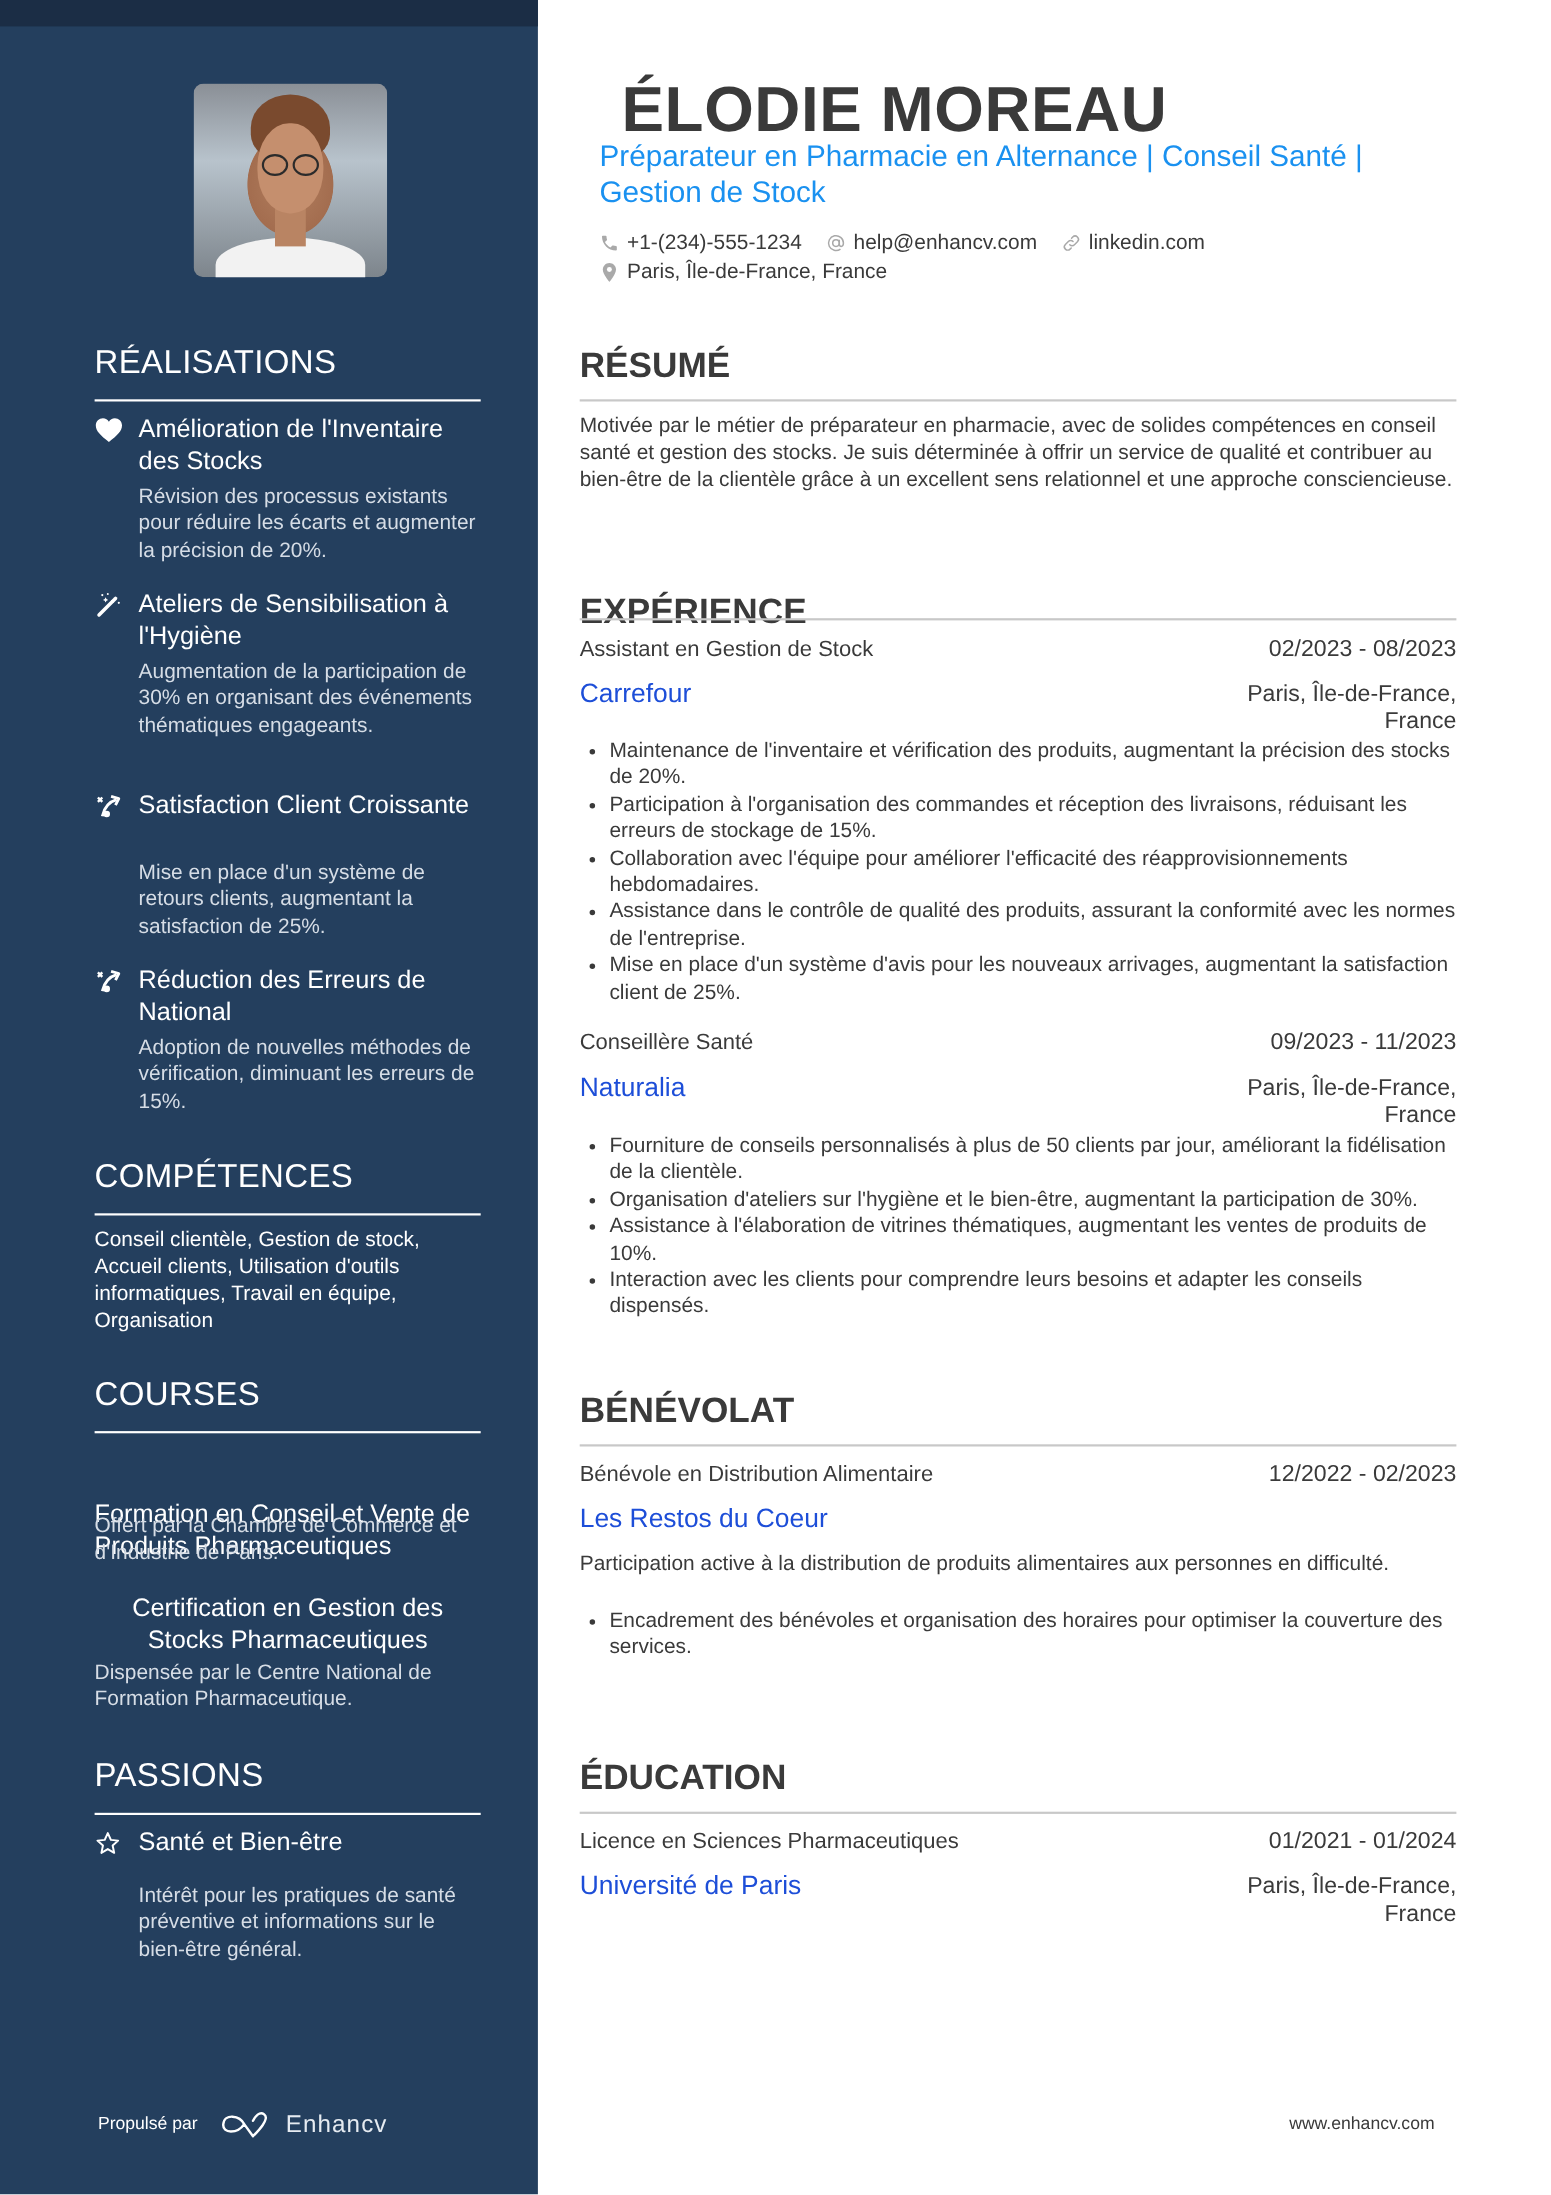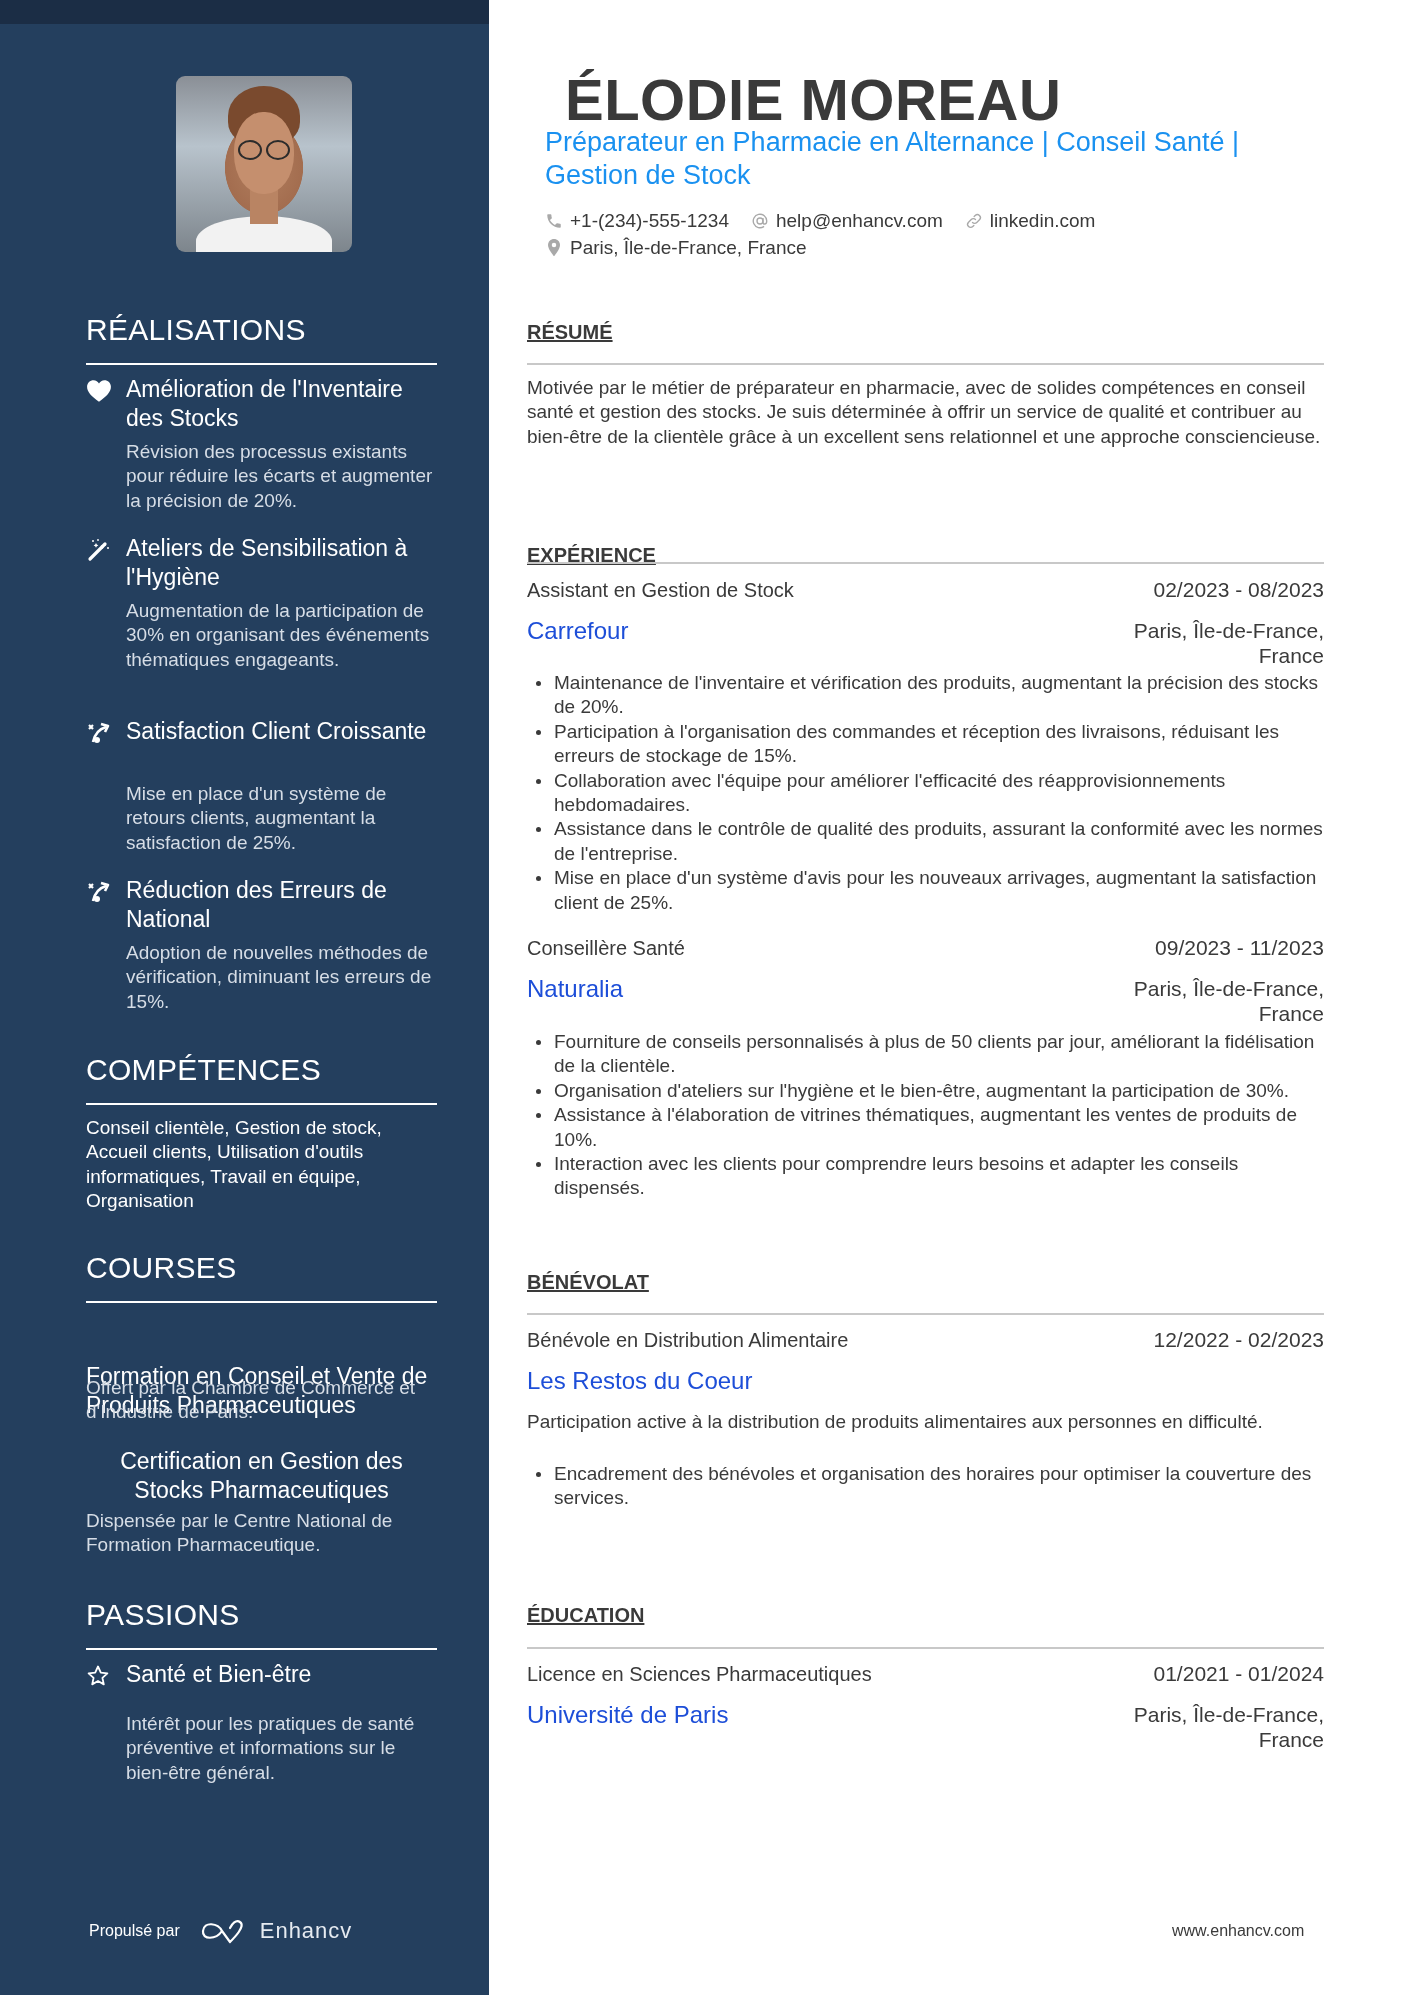--- a/index.html
+++ b/index.html
@@ -36,21 +36,21 @@
   .logo { display: flex; align-items: center; gap: 12px; }
   .logo-word { font-family: "Liberation Sans", sans-serif; font-size: 22px; color: #e6ebf1; letter-spacing: 1px; }
 
   .main { position: absolute; left: 527px; top: 0; width: 797px; height: 1995px; }
   .name { position: absolute; left: 18px; top: 70px; font-family: "Liberation Sans", sans-serif; font-weight: 700; font-size: 58px; line-height: 60px; color: #3a3a3a; letter-spacing: 0.5px; margin-left: 20px; }
   .subtitle { position: absolute; left: 18px; top: 126px; width: 780px; font-family: "Liberation Sans", sans-serif; font-size: 27px; line-height: 33px; color: #1a91f0; }
   .contact-row { position: absolute; left: 18px; display: flex; align-items: center; gap: 22px; font-family: "Liberation Sans", sans-serif; font-size: 19px; color: #3a3a3a; }
   .contact-item { display: flex; align-items: center; gap: 7px; }
   .c-icon { width: 18px; height: 18px; color: #a9a9a9; display: inline-flex; align-items: center; justify-content: center; }
 
-  .m-heading { position: absolute; left: 0; font-family: "Liberation Sans", sans-serif; font-size: 20px; line-height: 36px; color: #3a3a3a; text-decoration: underline; }
+  .m-heading { position: absolute; left: 0; font-family: "Liberation Sans", sans-serif; font-size: 32px; line-height: 36px; color: #3a3a3a; }
   .m-divider { position: absolute; left: 0; width: 797px; height: 2px; background: #c8c8c8; }
   .m-text { position: absolute; left: 0; width: 797px; font-family: "Liberation Sans", sans-serif; font-size: 19px; line-height: 24.4px; color: #3a3a3a; }
   .entry-title { position: absolute; left: 0; font-family: "Liberation Sans", sans-serif; font-size: 20px; line-height: 32px; color: #3a3a3a; }
   .entry-date { position: absolute; right: 0; font-family: "Liberation Sans", sans-serif; font-size: 21px; line-height: 32px; color: #3a3a3a; text-align: right; }
   .entry-org { position: absolute; left: 0; font-family: Liberation Sans, sans-serif; font-size: 24px; line-height: 30px; color: #1d4ed8; }
   .entry-loc { position: absolute; right: 0; width: 220px; font-family: "Liberation Sans", sans-serif; font-size: 21px; line-height: 25px; color: #3a3a3a; text-align: right; }
   .bullets { position: absolute; left: 0; width: 797px; list-style: none; }
   .bullets li { position: relative; padding-left: 27px; font-family: "Liberation Sans", sans-serif; font-size: 19px; line-height: 24.4px; color: #3a3a3a; }
   .bullets li::before { content: ""; position: absolute; left: 9px; top: 10px; width: 5px; height: 5px; border-radius: 50%; background: #3a3a3a; }
 

